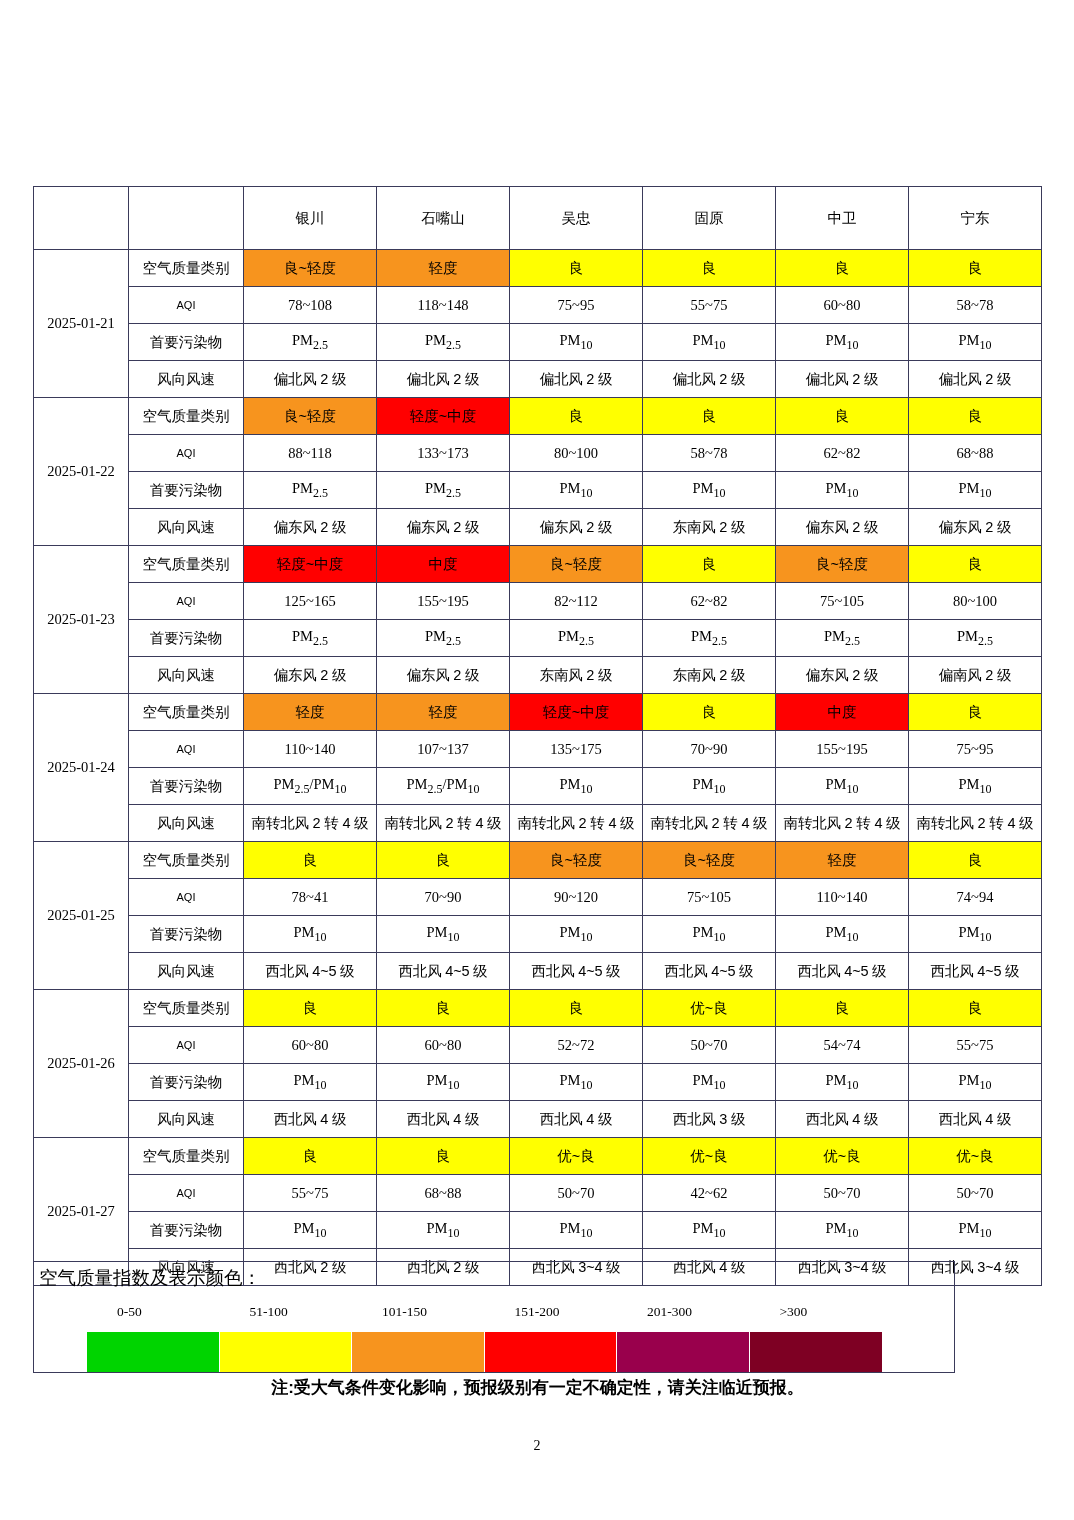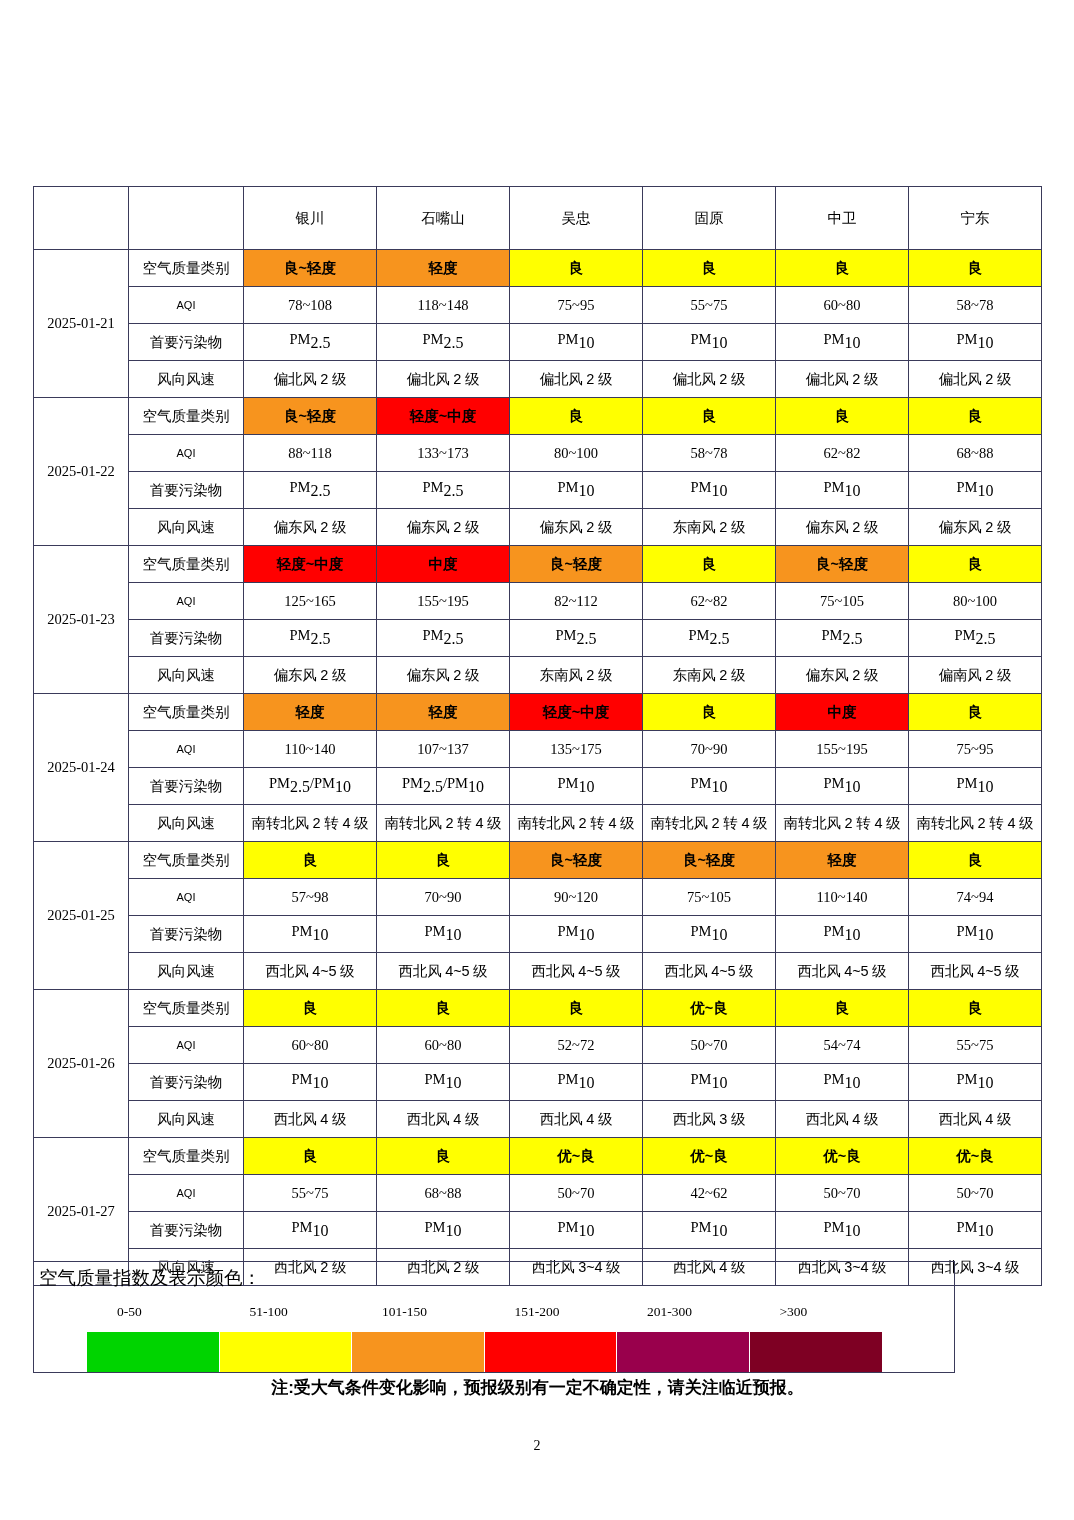--- a/index.html
+++ b/index.html
@@ -64,26 +64,26 @@
   td.rowlabel {
     font-family: "Liberation Sans", "DejaVu Sans", sans-serif;
     font-size: 14px;
   }
   td.rowlabel.aqi-lbl {
     font-family: Liberation Sans, sans-serif;
     font-size: 11px;
   }
   td.cat {
     font-family: "Liberation Sans", "DejaVu Sans", sans-serif;
-    font-weight: bold;
+    font-weight: normal;
     font-size: 17px;
   }
   td.val { font-size: 16px; }
   td.pol { font-size: 16px; }
-  td.pol sub { font-size: 16px; }
+  td.pol sub { font-size: 12px; }
   td.wind {
     font-family: "Liberation Sans", "DejaVu Sans", sans-serif;
     font-size: 12.5px;
     letter-spacing: -0.2px;
   }
   tr.grp-top td { border-top: 1.6px solid #3a3a5a; }
 
   
   .legend-box {
     position: absolute;
@@ -325,21 +325,21 @@
           <td class="rowlabel">空气质量类别</td>
           <td class="cat" style="background:#FFFF00">良</td>
           <td class="cat" style="background:#FFFF00">良</td>
           <td class="cat" style="background:#F7941E">良~轻度</td>
           <td class="cat" style="background:#F7941E">良~轻度</td>
           <td class="cat" style="background:#F7941E">轻度</td>
           <td class="cat" style="background:#FFFF00">良</td>
         </tr>
         <tr class="">
           <td class="rowlabel aqi-lbl">AQI</td>
-          <td class="val">57~98</td>
+          <td class="val">78~41</td>
           <td class="val">70~90</td>
           <td class="val">90~120</td>
           <td class="val">75~105</td>
           <td class="val">110~140</td>
           <td class="val">74~94</td>
         </tr>
         <tr class="">
           <td class="rowlabel">首要污染物</td>
           <td class="pol">PM<sub>10</sub></td>
           <td class="pol">PM<sub>10</sub></td>

